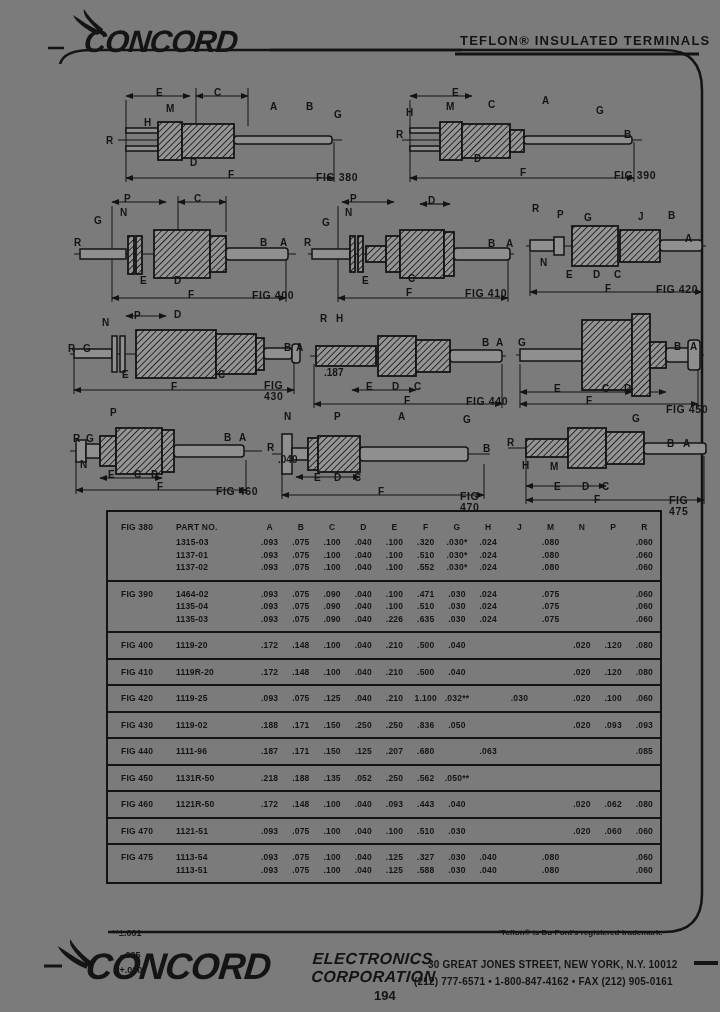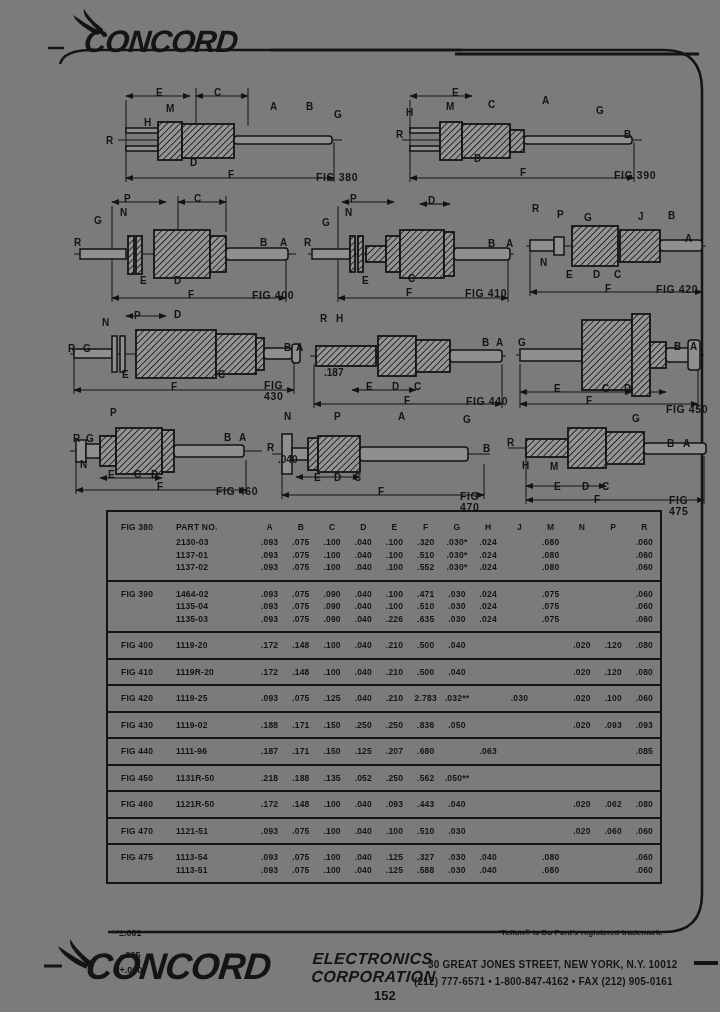--- a/index.html
+++ b/index.html
@@ -63,20 +63,21 @@
     <line x1="270" y1="50" x2="462" y2="50" stroke="#141414" stroke-width="2.5"></line>
     <line x1="44" y1="966" x2="62" y2="966" stroke="#141414" stroke-width="3"></line>
     <line x1="694" y1="963" x2="718" y2="963" stroke="#141414" stroke-width="4"></line>
   </svg>
 
   <svg class="wing" style="left:72px;top:8px" width="34" height="28" viewBox="0 0 34 28">
     <path d="M30 27 C20 16 10 8 12 1 C16 8 23 15 31 21 Z" fill="#141414"></path>
     <path d="M26 27 C14 22 4 14 1 7 C9 12 18 19 28 23 Z" fill="#141414"></path>
   </svg>
   <span class="brand brand-hdr">CONCORD</span>
+  <span class="hdr-title">TEFLON® INSULATED TERMINALS</span>
 
   <div id="figures">
       <div class="fig" style="left: 100px; top: 82px; width: 262px; height: 108px;">
         <svg width="262" height="108">
           <line x1="26" y1="18" x2="26" y2="100" stroke="#141414" stroke-width="1"></line>
           <line x1="234" y1="60" x2="234" y2="100" stroke="#141414" stroke-width="1"></line>
           <line x1="96" y1="6" x2="96" y2="44" stroke="#141414" stroke-width="1"></line>
           <line x1="148" y1="6" x2="148" y2="44" stroke="#141414" stroke-width="1"></line>
           <line x1="26" y1="14" x2="90" y2="14" stroke="#141414" stroke-width="1.2" marker-start="url(#ar)" marker-end="url(#ar)"></line>
           <line x1="96" y1="14" x2="148" y2="14" stroke="#141414" stroke-width="1.2" marker-start="url(#ar)" marker-end="url(#ar)"></line>
@@ -376,21 +377,21 @@
           <div class="tcell cell-col">G</div>
           <div class="tcell cell-col">H</div>
           <div class="tcell cell-col">J</div>
           <div class="tcell cell-col">M</div>
           <div class="tcell cell-col">N</div>
           <div class="tcell cell-col">P</div>
           <div class="tcell cell-col">R</div>
         </div>
         <div class="trow ">
           <div class="tcell cell-fig"></div>
-          <div class="tcell cell-part">2130-03</div>
+          <div class="tcell cell-part">1315-03</div>
           <div class="tcell cell-val">.093</div>
           <div class="tcell cell-val">.075</div>
           <div class="tcell cell-val">.100</div>
           <div class="tcell cell-val">.040</div>
           <div class="tcell cell-val">.100</div>
           <div class="tcell cell-val">.320</div>
           <div class="tcell cell-val">.030*</div>
           <div class="tcell cell-val">.024</div>
           <div class="tcell cell-val"></div>
           <div class="tcell cell-val">.080</div>
@@ -526,21 +527,21 @@
       </div>
       <div class="tgroup">
         <div class="trow ">
           <div class="tcell cell-fig">FIG 420</div>
           <div class="tcell cell-part">1119-25</div>
           <div class="tcell cell-val">.093</div>
           <div class="tcell cell-val">.075</div>
           <div class="tcell cell-val">.125</div>
           <div class="tcell cell-val">.040</div>
           <div class="tcell cell-val">.210</div>
-          <div class="tcell cell-val">2.783</div>
+          <div class="tcell cell-val">1.100</div>
           <div class="tcell cell-val">.032**</div>
           <div class="tcell cell-val"></div>
           <div class="tcell cell-val">.030</div>
           <div class="tcell cell-val"></div>
           <div class="tcell cell-val">.020</div>
           <div class="tcell cell-val">.100</div>
           <div class="tcell cell-val">.060</div>
         </div>
       </div>
       <div class="tgroup">
@@ -685,15 +686,15 @@
     <path d="M30 27 C20 16 10 8 12 1 C16 8 23 15 31 21 Z" fill="#141414"></path>
     <path d="M26 27 C14 22 4 14 1 7 C9 12 18 19 28 23 Z" fill="#141414"></path>
   </svg>
   <span class="brand brand-ftr">CONCORD</span>
   <div class="division">
     <div>ELECTRONICS</div>
     <div>CORPORATION</div>
   </div>
   <span class="addr1">30 GREAT JONES STREET, NEW YORK, N.Y. 10012</span>
   <span class="addr2">(212) 777-6571  •  1-800-847-4162  •  FAX (212) 905-0161</span>
-  <span class="pagenum">152</span>
+  <span class="pagenum">194</span>
 
 </div>
 
 </body></html>

